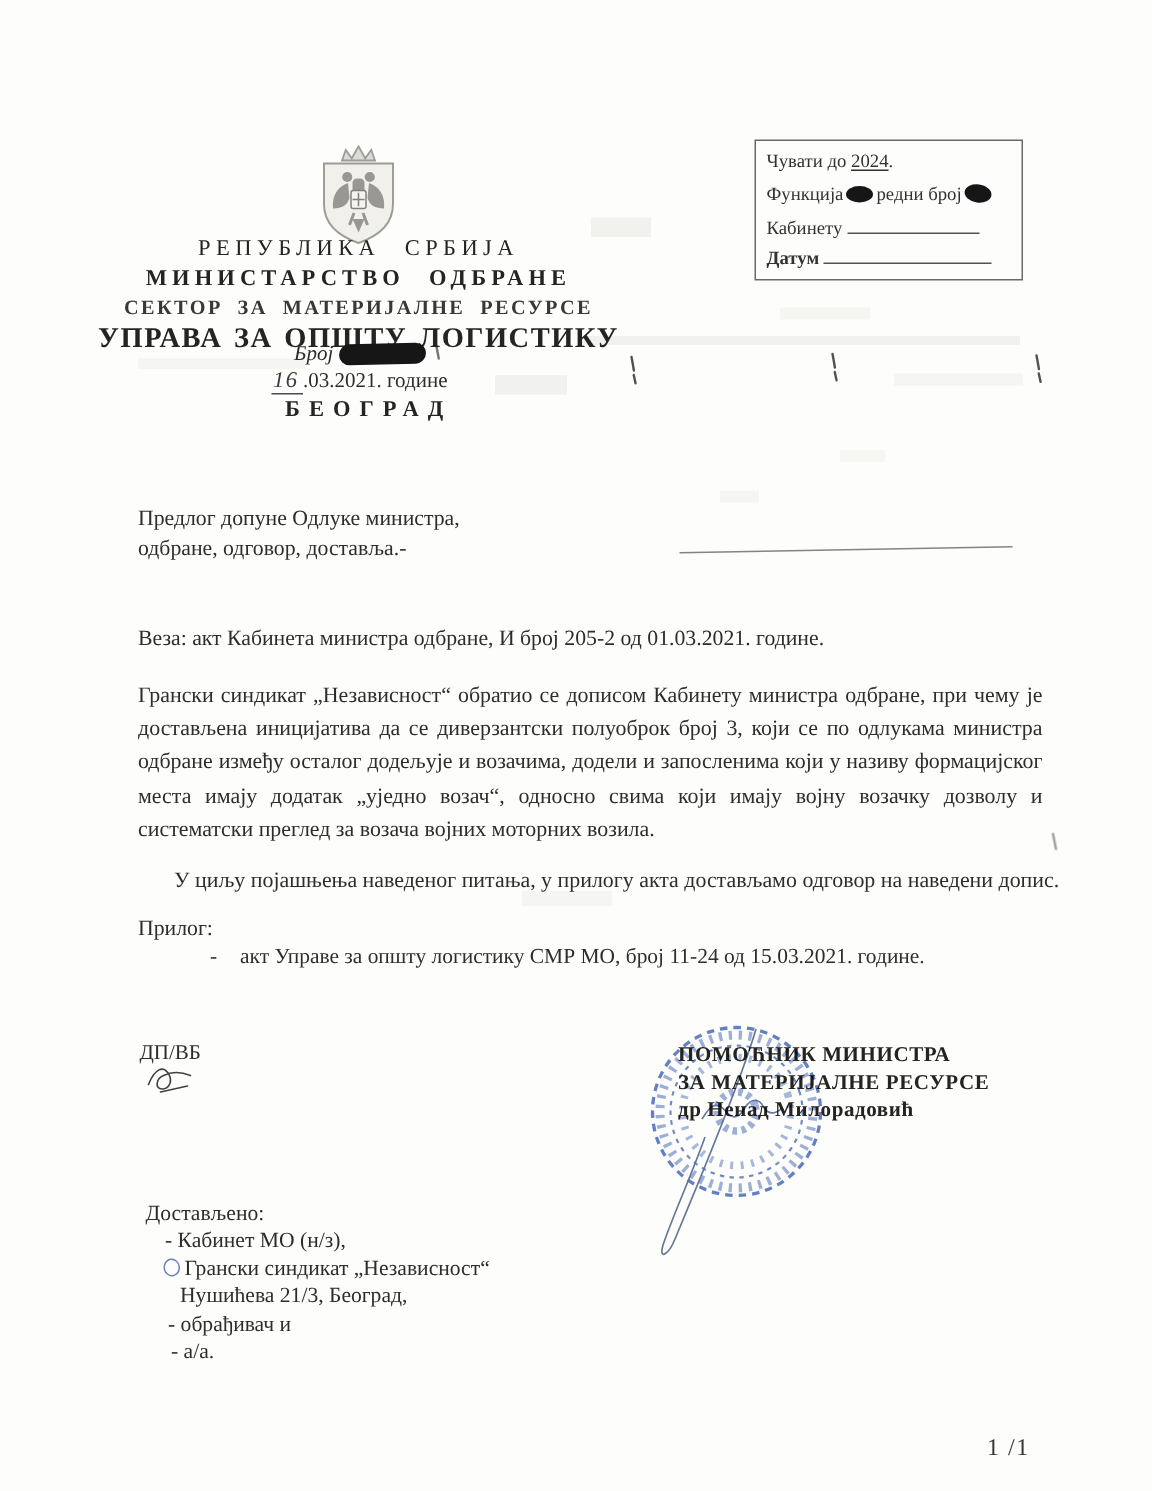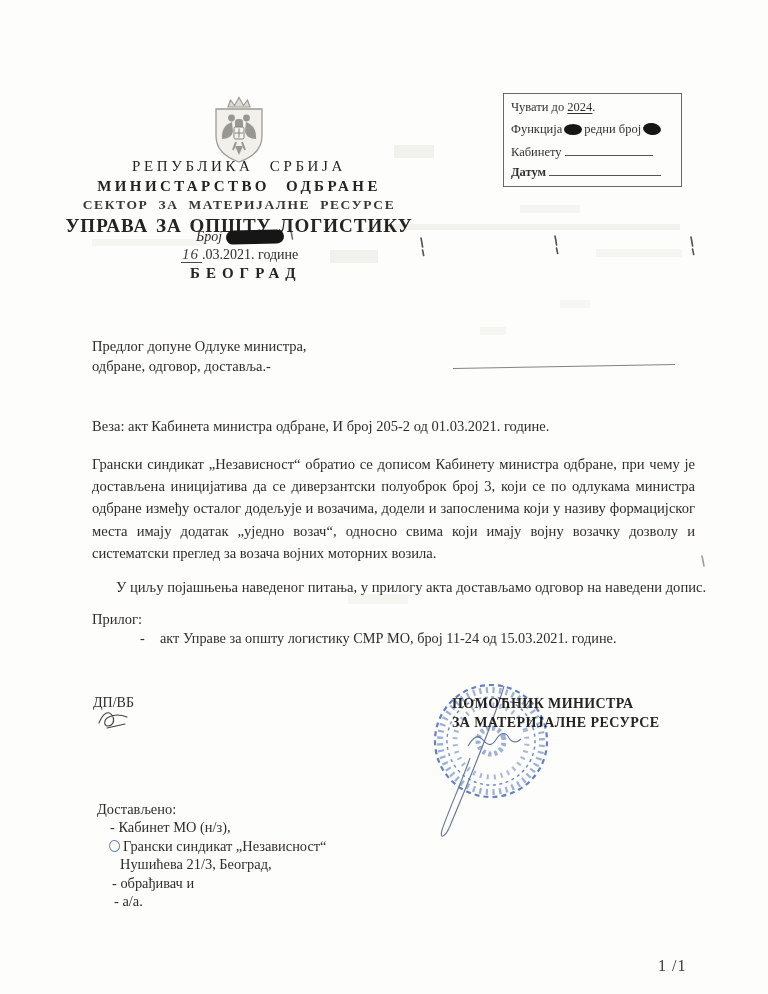--- a/index.html
+++ b/index.html
@@ -171,20 +171,21 @@
       <circle cx="83" cy="93" r="36" stroke-width="5" stroke-dasharray="2 5" opacity="0.45"></circle>
       <circle cx="83" cy="93" r="13" stroke-width="5" stroke-dasharray="3 3" opacity="0.5"></circle>
     </g>
     <path d="M96,38 C86,72 60,135 42,178 C38,188 31,193 34,182 C40,164 54,133 62,110" stroke="#5d6f94" stroke-width="1.1" fill="none" opacity="0.95"></path>
     <path d="M60,98 c6,-10 10,-12 16,-5 c5,6 9,4 13,-3 c4,-6 9,-6 12,0 c3,5 8,5 12,1" stroke="#47609c" stroke-width="1.1" fill="none" opacity="0.85"></path>
   </svg>
 
   <div class="abs sig-block">
     <div>ПОМОЋНИК МИНИСТРА</div>
     <div>ЗА МАТЕРИЈАЛНЕ РЕСУРСЕ</div>
+    <div>др Ненад Милорадовић</div>
   </div>
 
   <div class="abs dist">
     <div class="lbl">Достављено:</div>
     <div class="i0">- Кабинет МО (н/з),</div>
     <div class="i2"><span class="blue-circle"></span><span>Грански синдикат „Независност“</span></div>
     <div class="i3">Нушићева 21/3, Београд,</div>
     <div class="i4">- обрађивач и</div>
     <div class="i5">- а/а.</div>
   </div>

